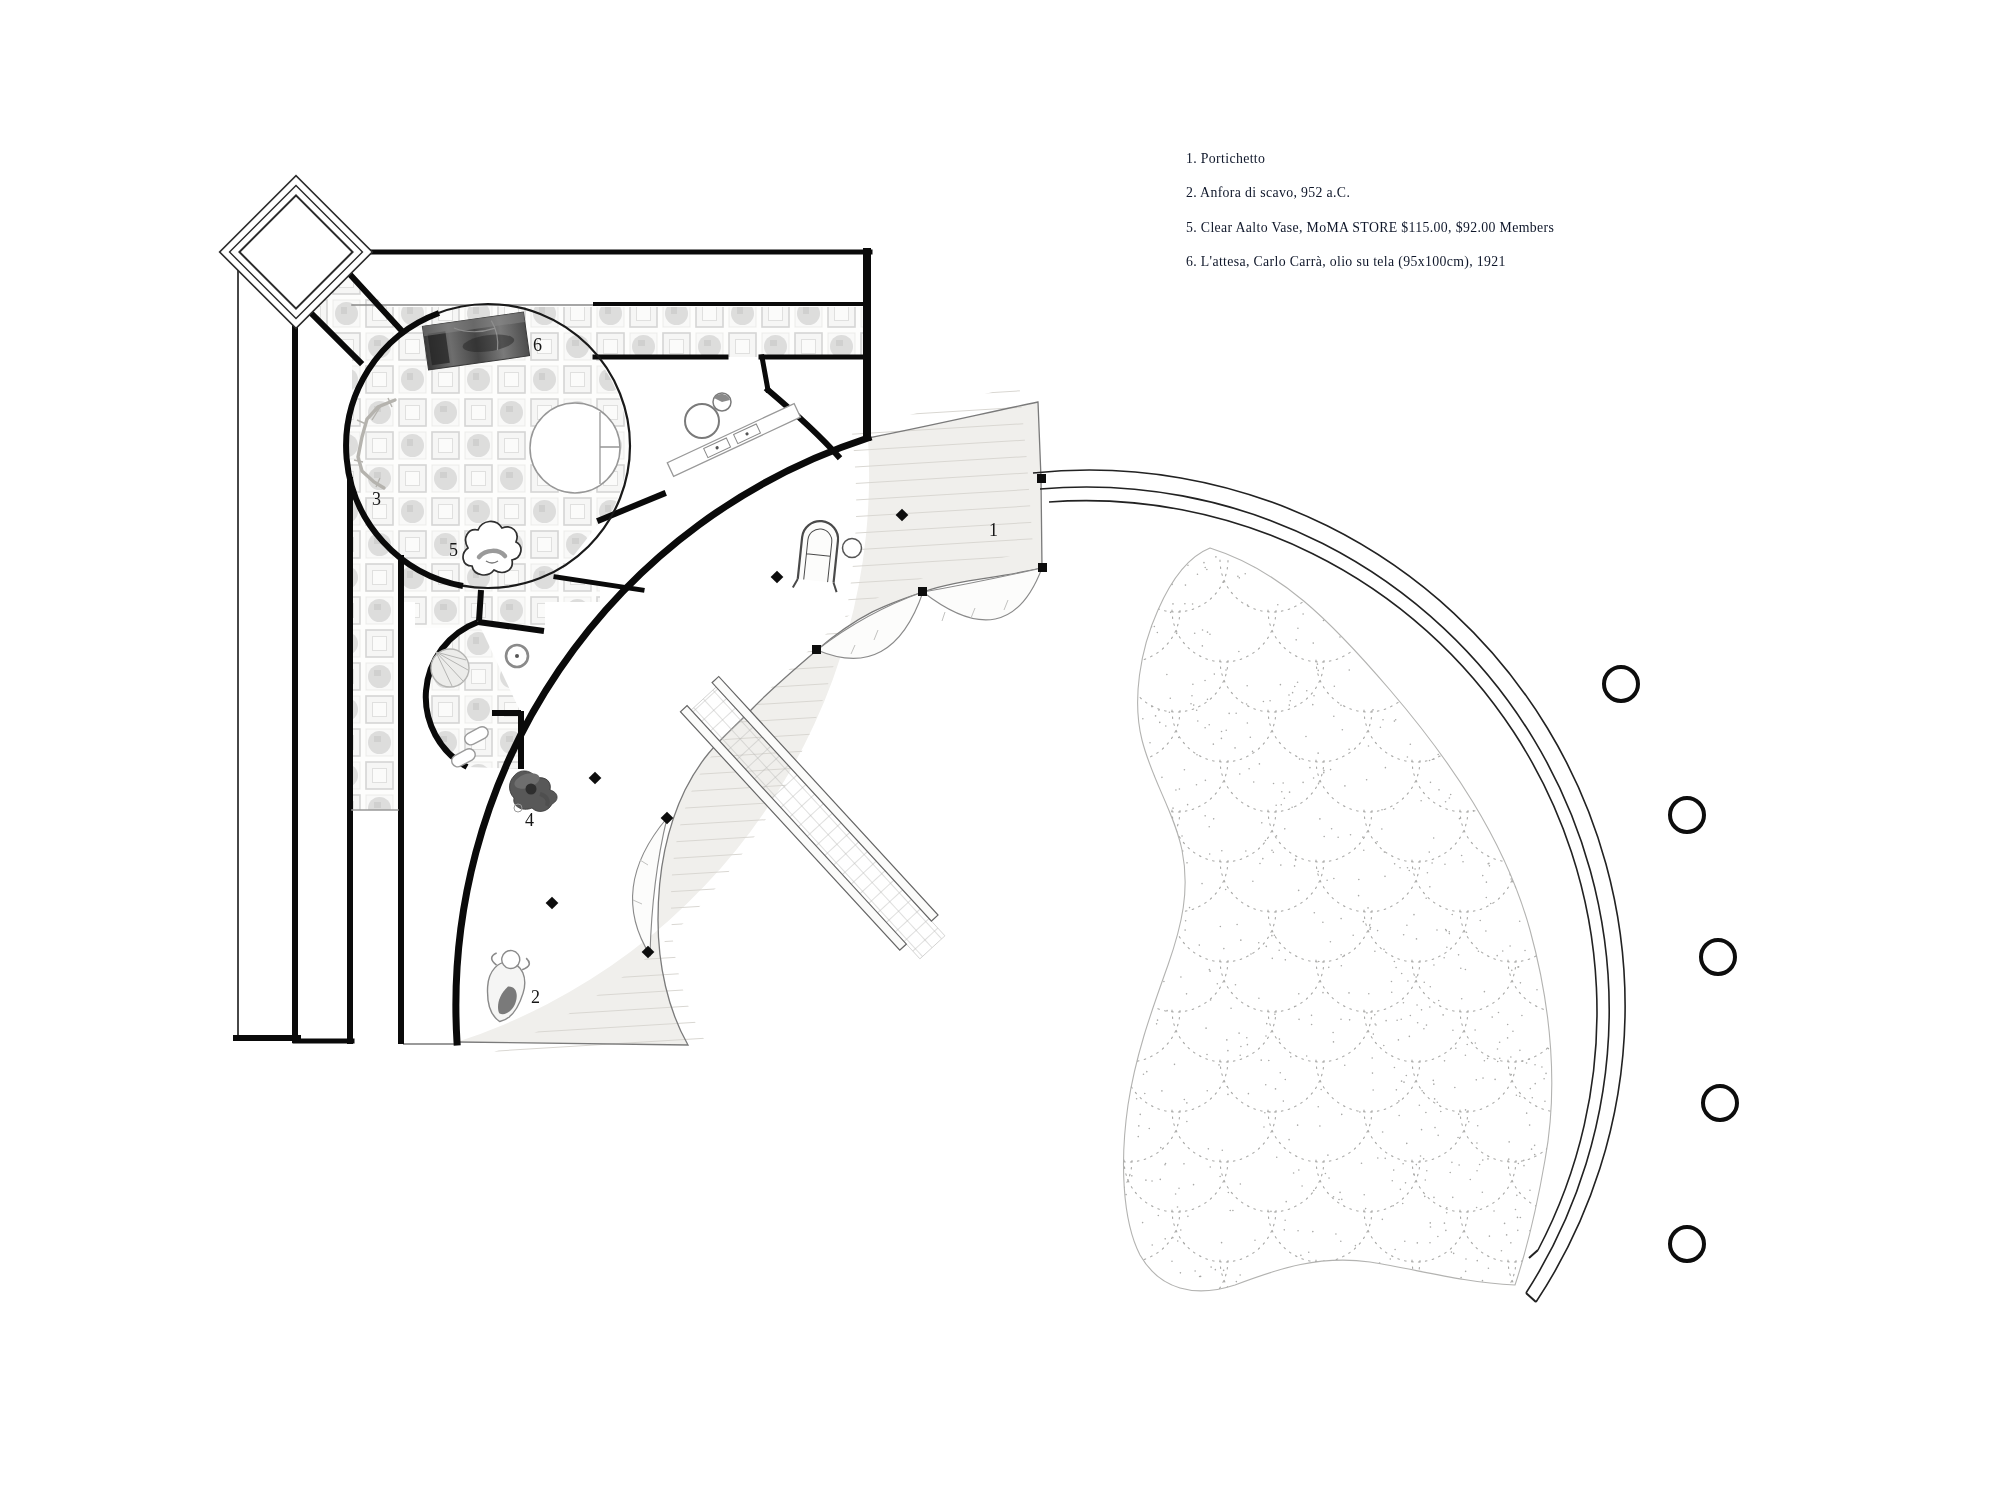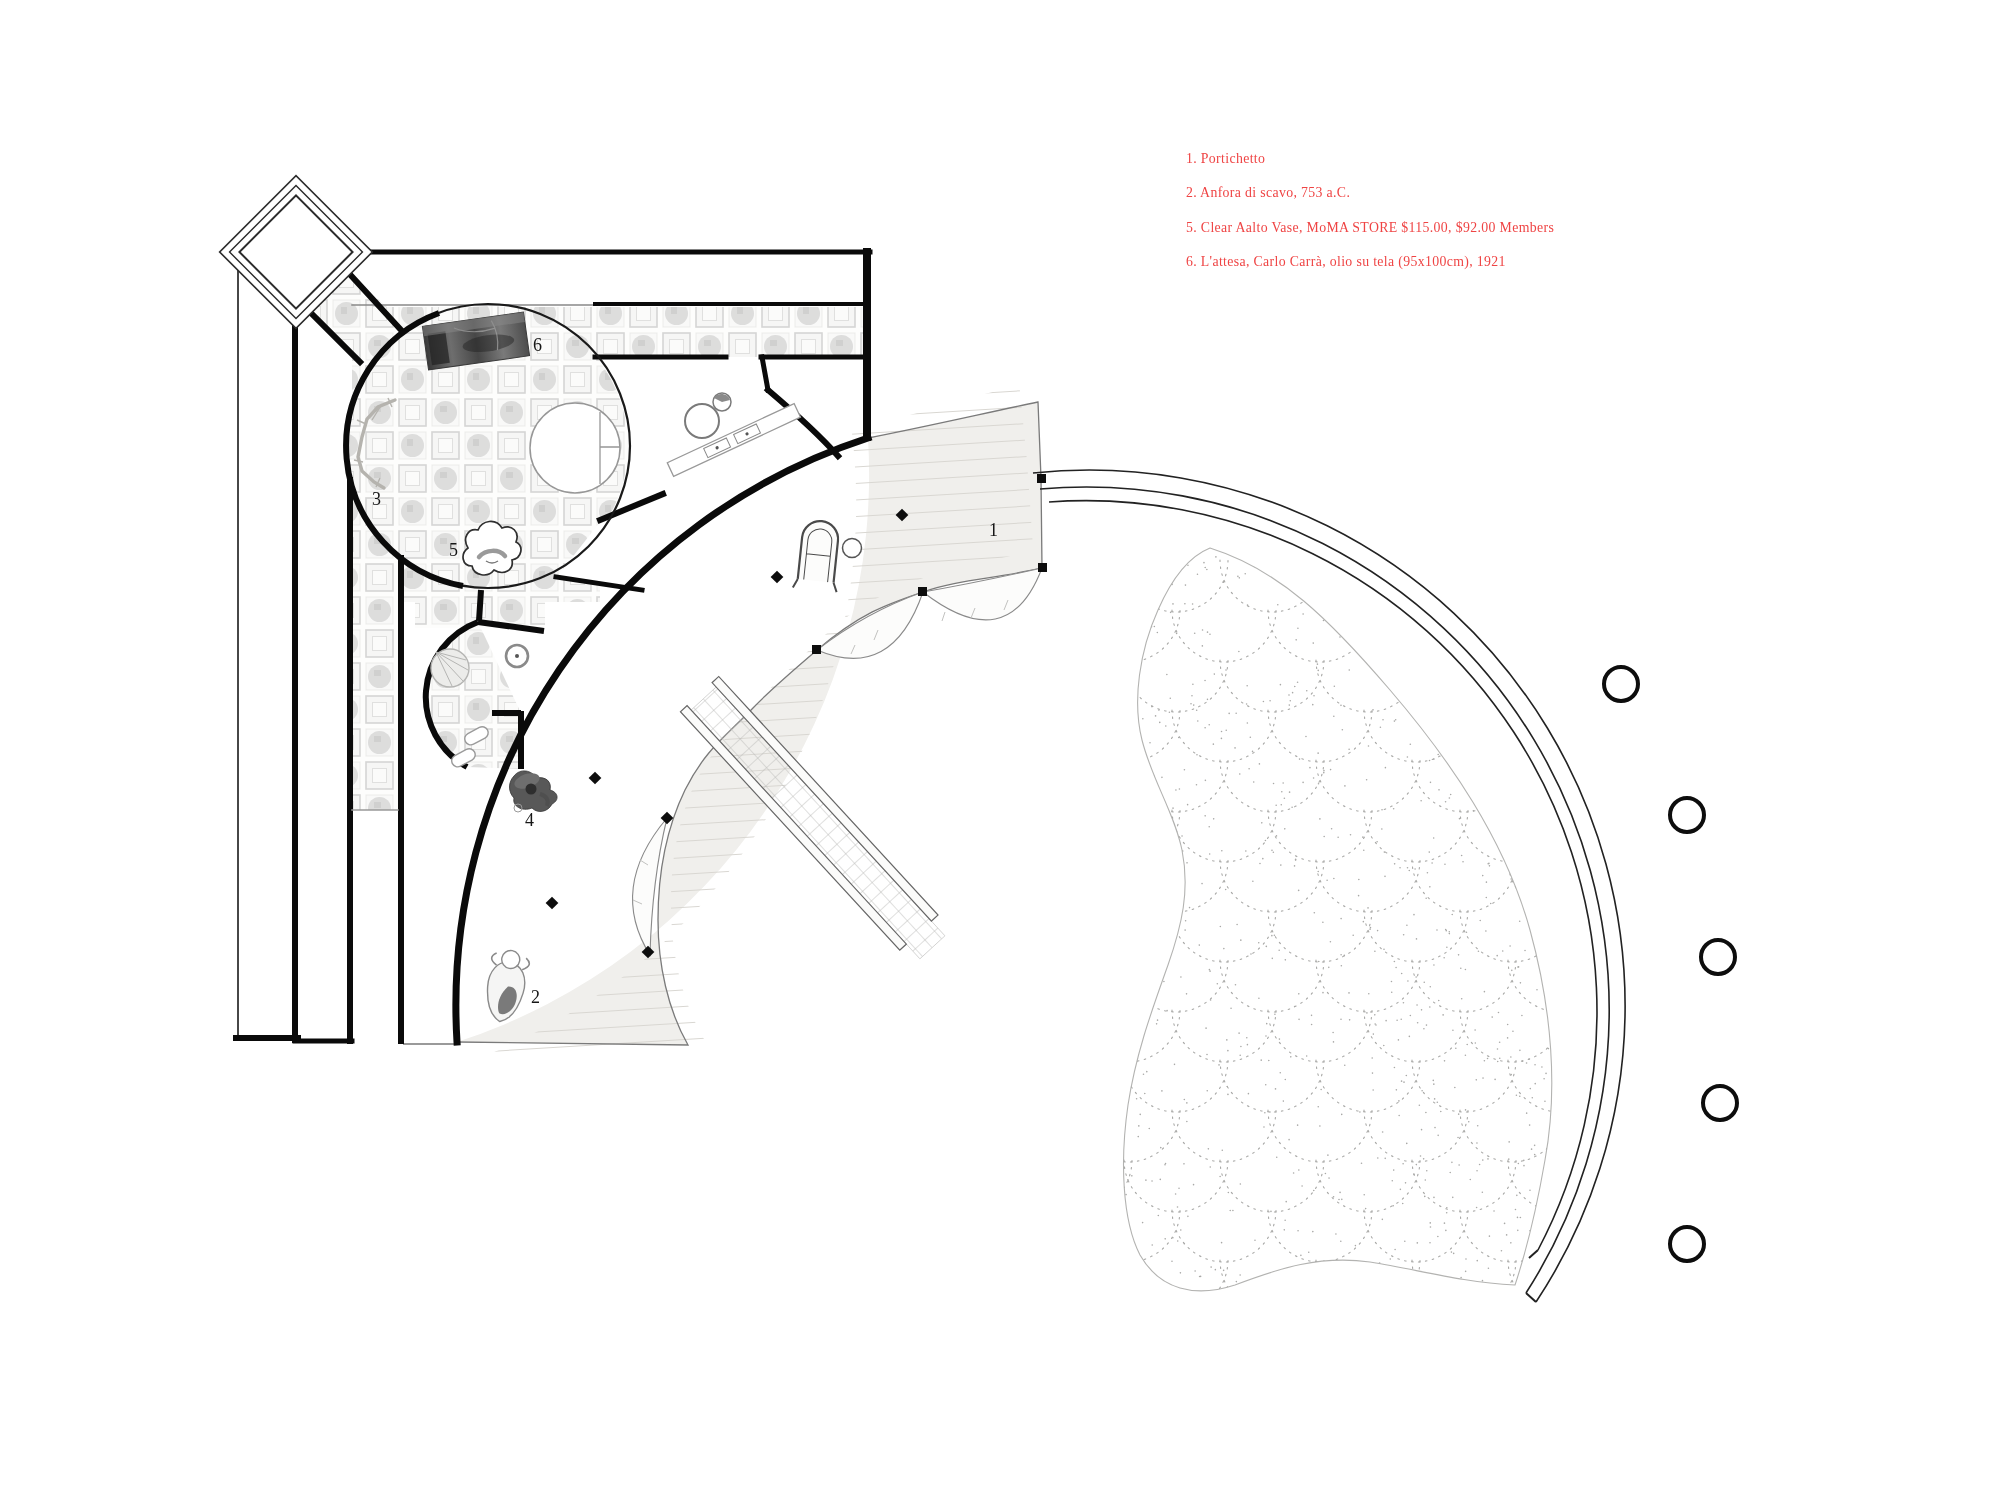--- a/index.html
+++ b/index.html
@@ -1,19 +1,19 @@
 <!DOCTYPE html>
 <html><head>
 <meta charset="utf-8">
 <style>
   html,body{margin:0;padding:0;background:#ffffff;}
   #stage{position:relative;width:2000px;height:1500px;background:#ffffff;overflow:hidden;
          font-family:"Liberation Serif", serif;}
   #plan-svg{position:absolute;left:0;top:0;}
-  #legend{position:absolute;left:1186px;top:142px;width:770px;color:#ef4444;
+  #legend{position:absolute;left:1186px;top:142px;width:770px;color:#0f172a;
           font-size:13.8px;letter-spacing:.35px;}
   #legend .legend-line{height:34.3px;line-height:34.3px;white-space:nowrap;}
   .plan-num{font-family:"Liberation Serif", serif;font-size:18px;fill:#161616;}
 </style>
 </head>
 <body>
 
 <div id="stage">
 
 <svg id="plan-svg" width="2000" height="1500" viewBox="0 0 2000 1500">
@@ -1243,18 +1243,18 @@
     <text class="plan-num" x="531" y="1003">2</text>
     <text class="plan-num" x="372" y="505">3</text>
     <text class="plan-num" x="525" y="826">4</text>
     <text class="plan-num" x="449" y="556">5</text>
     <text class="plan-num" x="533" y="351">6</text>
   </g>
 </svg>
 
 <div id="legend">
   <div class="legend-line">1. Portichetto</div>
-  <div class="legend-line">2. Anfora di scavo, 753 a.C.</div>
+  <div class="legend-line">2. Anfora di scavo, 952 a.C.</div>
   <div class="legend-line">5. Clear Aalto Vase, MoMA STORE $115.00, $92.00 Members</div>
   <div class="legend-line">6. L'attesa, Carlo Carrà, olio su tela (95x100cm), 1921</div>
 </div>
 
 </div>
 
 </body></html>

